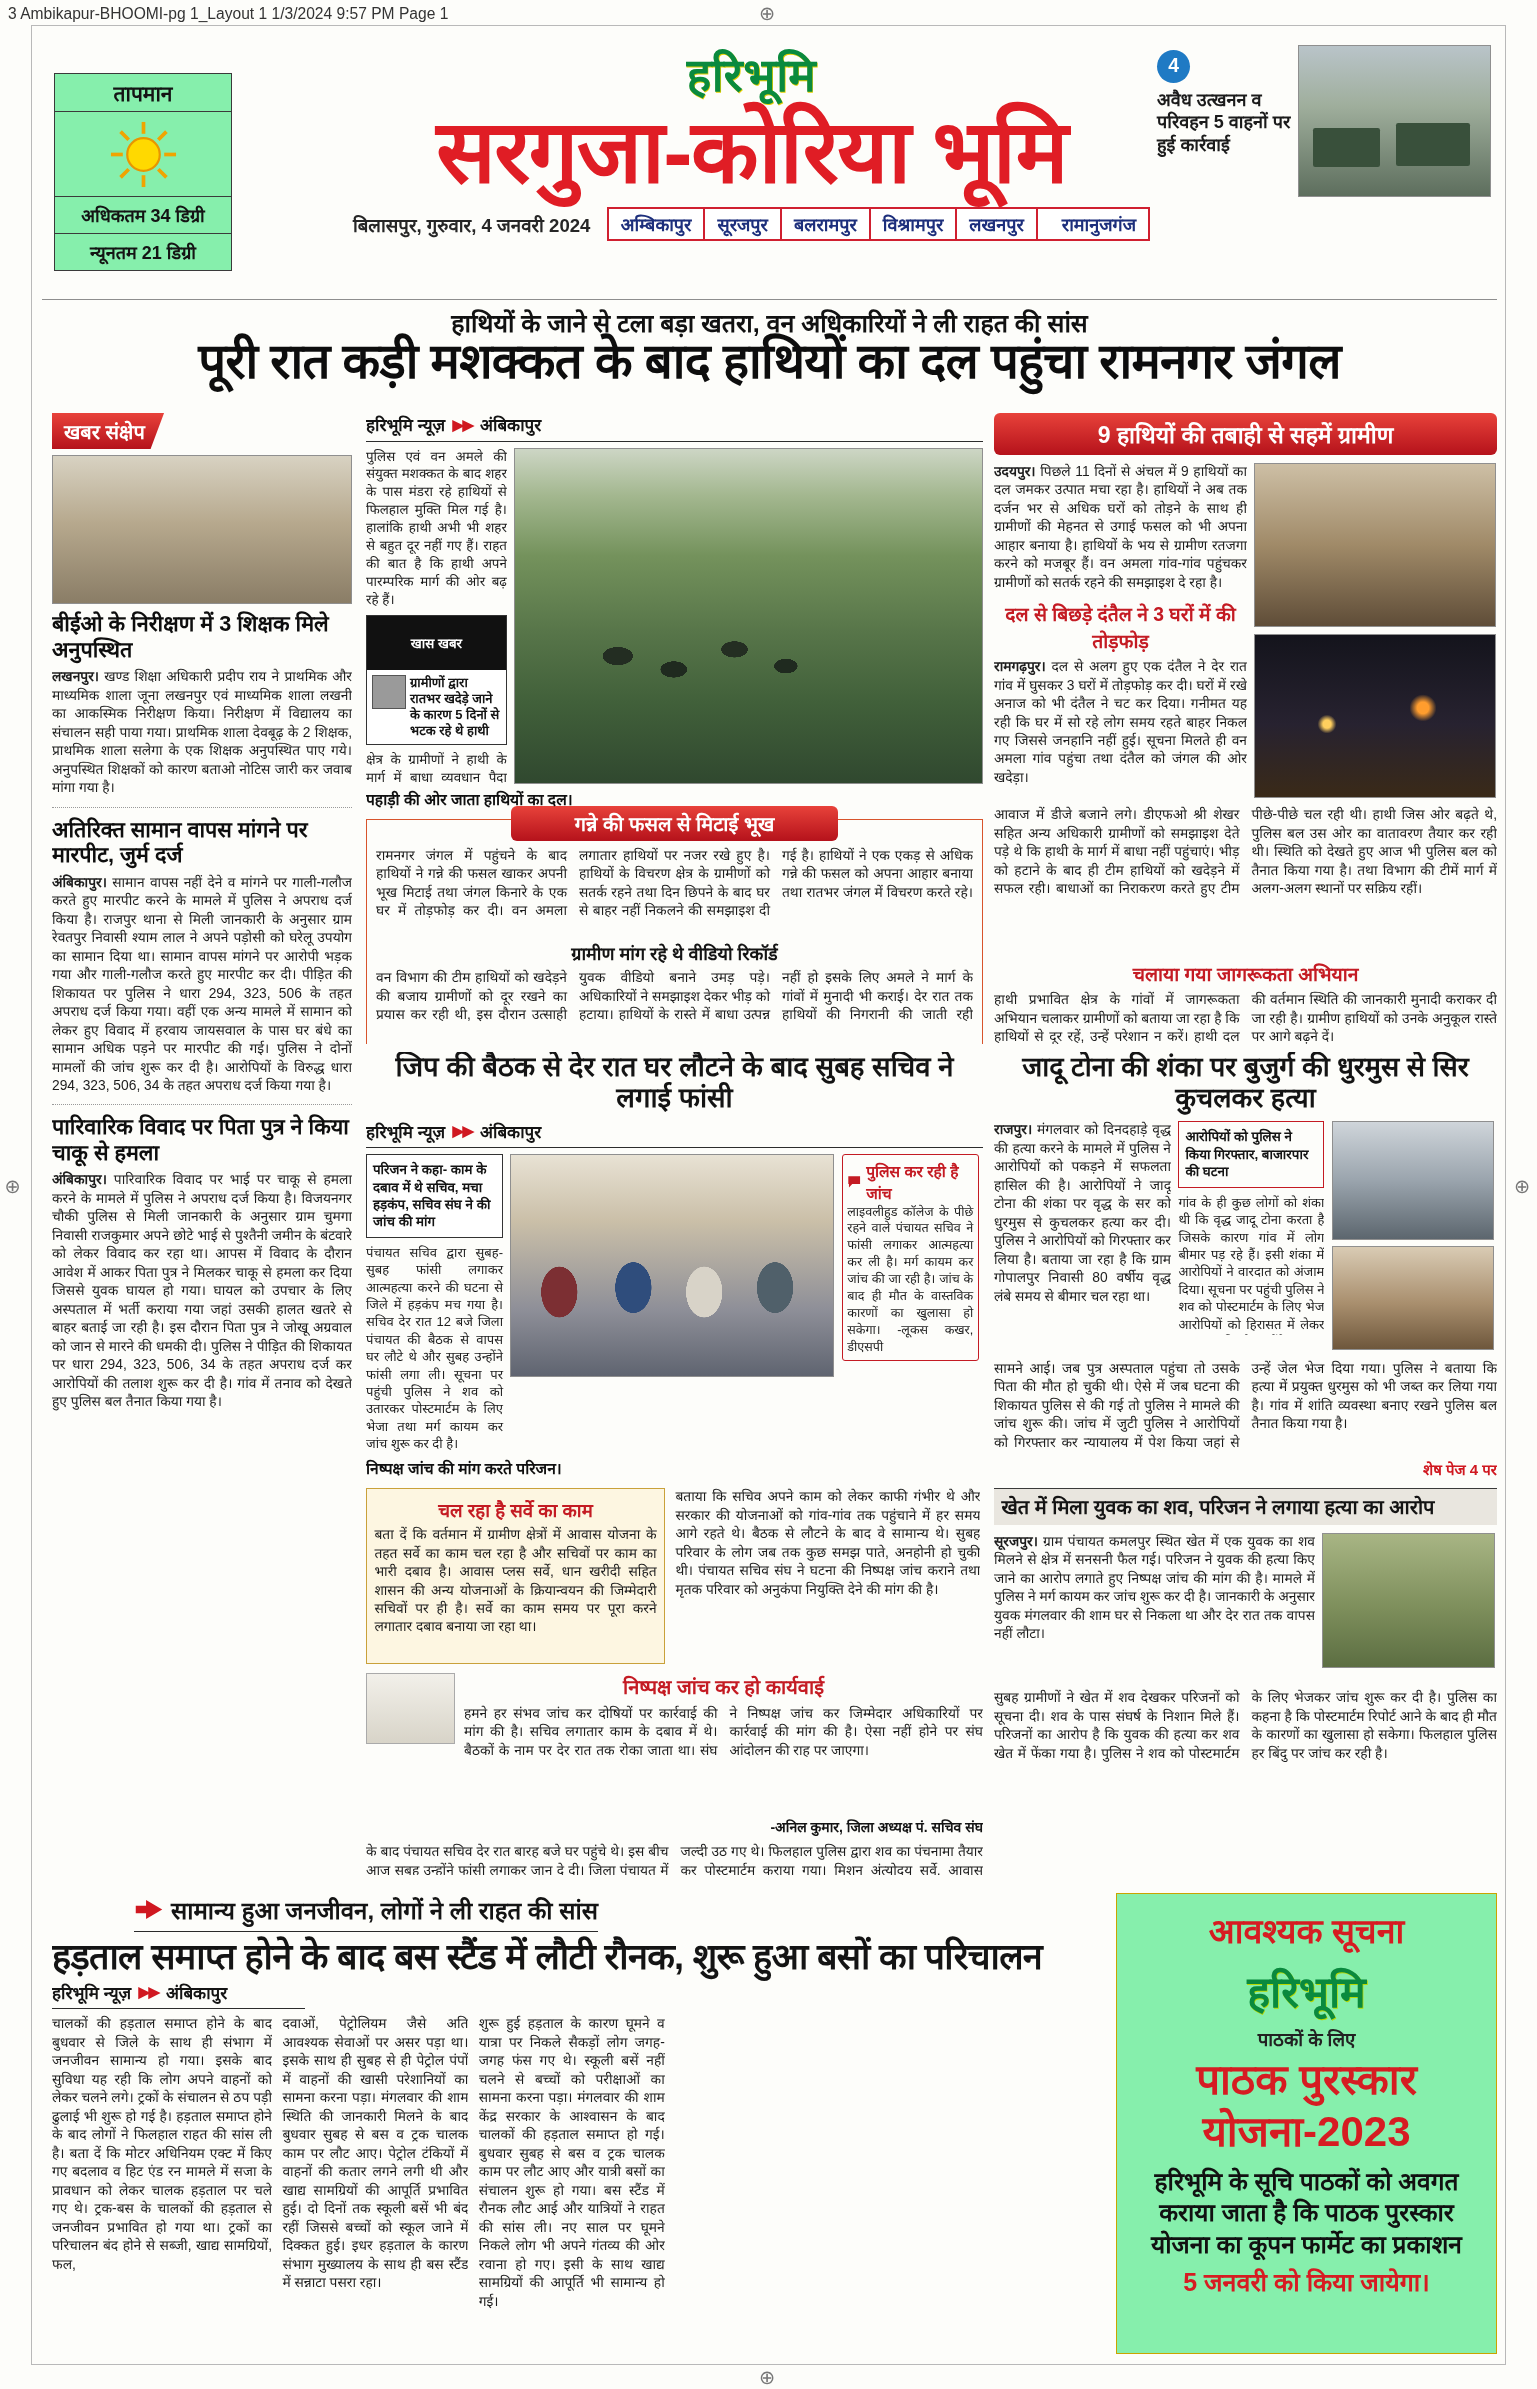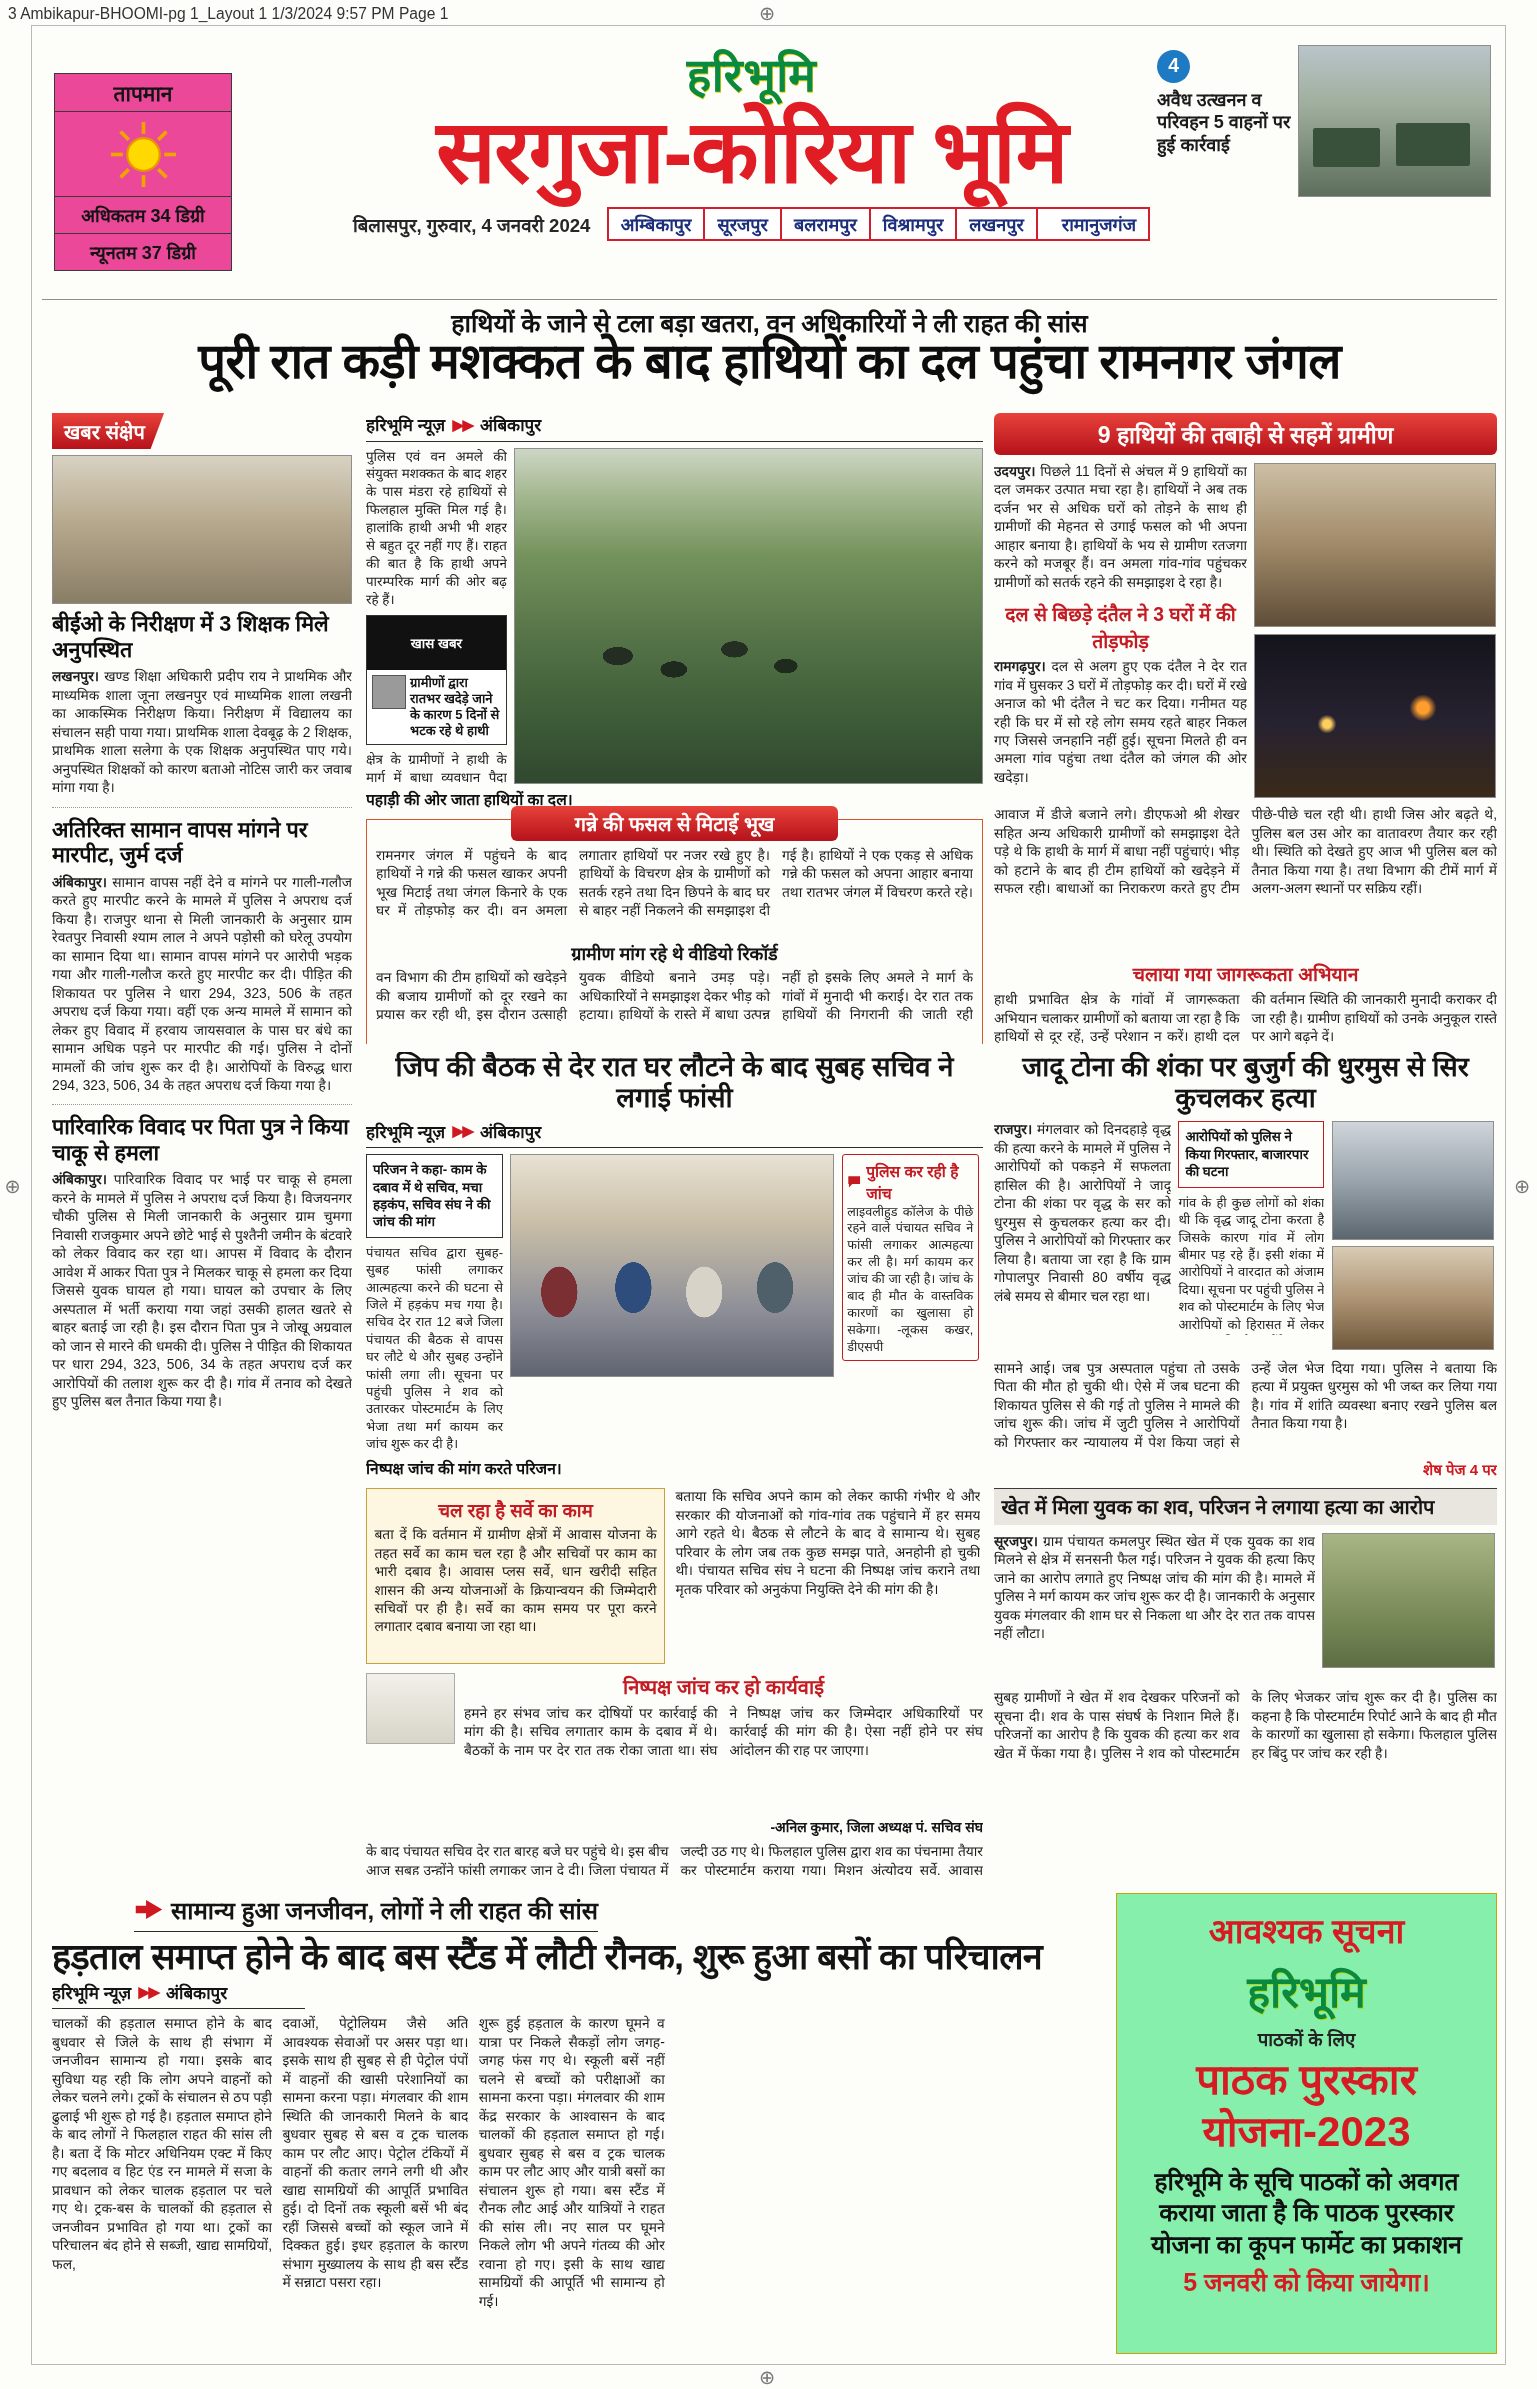--- a/index.html
+++ b/index.html
@@ -6,21 +6,21 @@
   html,body { background:#ffffff; }
   body { font-family:"Liberation Sans", sans-serif; }
   .page { position:relative; width:1537px; height:2389px; margin:0 auto; background:#fdfdfa; overflow:hidden; color:#141414; }
   .frame { position:absolute; left:31px; top:25px; right:31px; bottom:24px; border:0.7px solid #b9b9b9; pointer-events:none; }
   .print-header { position:absolute; left:8px; top:4.5px; font-size:15.6px; color:#333; }
   .regmark { position:absolute; font-size:19.3px; color:#777; }
   .rm-top { left:759px; top:1.5px; } .rm-bottom { left:759px; top:2366px; }
   .rm-left { left:4.5px; top:1175px; } .rm-right { left:1514px; top:1175px; }
 
   
-  .weather { position:absolute; left:54px; top:73px; width:178px; border:1.5px solid #3a3a3a; background:#ec4899; text-align:center; }
+  .weather { position:absolute; left:54px; top:73px; width:178px; border:1.5px solid #3a3a3a; background:#86efac; text-align:center; }
   .weather .wtitle { font-size:21px; font-weight:bold; padding:4.5px 0; border-bottom:1.5px solid #3a3a3a; }
   .weather .sun { padding:7.4px 0 3px 0; }
   .weather .wrow { font-size:18px; font-weight:bold; padding:6px 0; border-top:1.5px solid #3a3a3a; }
   .brand-block { position:absolute; left:350px; top:42px; width:803px; text-align:center; }
   .brand { display:inline-block; font-size:46px; font-weight:900; color:#0a8a3e; text-shadow:0.7px 0.7px 0 #e6d000; letter-spacing:0.7px; }
   .edition { font-size:88px; font-weight:900; color:#e01d25; line-height:1.02; letter-spacing:-1.5px; margin-top:3px; }
   .mast-row { display:flex; justify-content:center; align-items:center; gap:16.4px; margin-top:10.4px; }
   .dateline { font-size:18.6px; font-weight:bold; color:#262626; white-space:nowrap; }
   .cities { display:inline-flex; border:2.2px solid #d02030; background:#fff; }
   .city { font-size:18px; font-weight:bold; color:#1d2f7c; padding:3px 12px; border-right:2.2px solid #d02030; white-space:nowrap; }
@@ -178,21 +178,21 @@
             <line x1="76" y1="48" x2="92" y2="48"></line>
           <line x1="17" y1="17" x2="28" y2="28"></line>
             <line x1="68" y1="68" x2="79" y2="79"></line>
           <line x1="79" y1="17" x2="68" y2="28"></line>
             <line x1="28" y1="68" x2="17" y2="79"></line>
         </g>
         <circle cx="48" cy="48" r="22" fill="#ffd900" stroke="#e89600" stroke-width="3"></circle>
       </svg>
     </div>
     <div class="wrow">अधिकतम 34 डिग्री</div>
-    <div class="wrow">न्यूनतम 37 डिग्री</div>
+    <div class="wrow">न्यूनतम 21 डिग्री</div>
   </div>
 
   <div class="brand-block">
     <div class="brand">हरिभूमि</div>
     <div class="edition">सरगुजा-कोरिया भूमि</div>
     <div class="mast-row">
       <span class="dateline">बिलासपुर, गुरुवार, 4 जनवरी 2024</span>
       <span class="cities">
         <span class="city">अम्बिकापुर</span>
         <span class="city">सूरजपुर</span>

